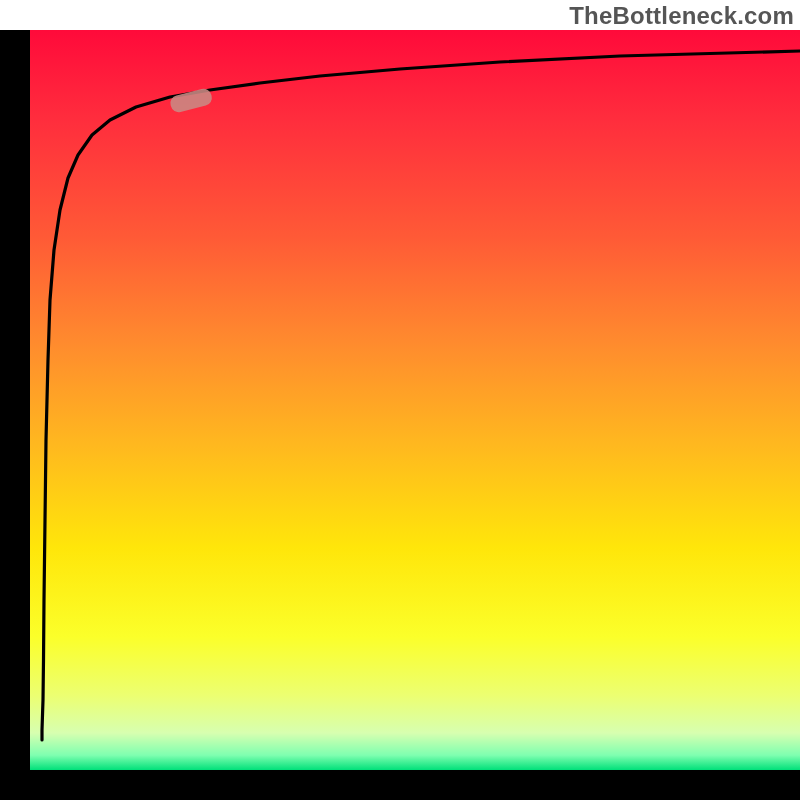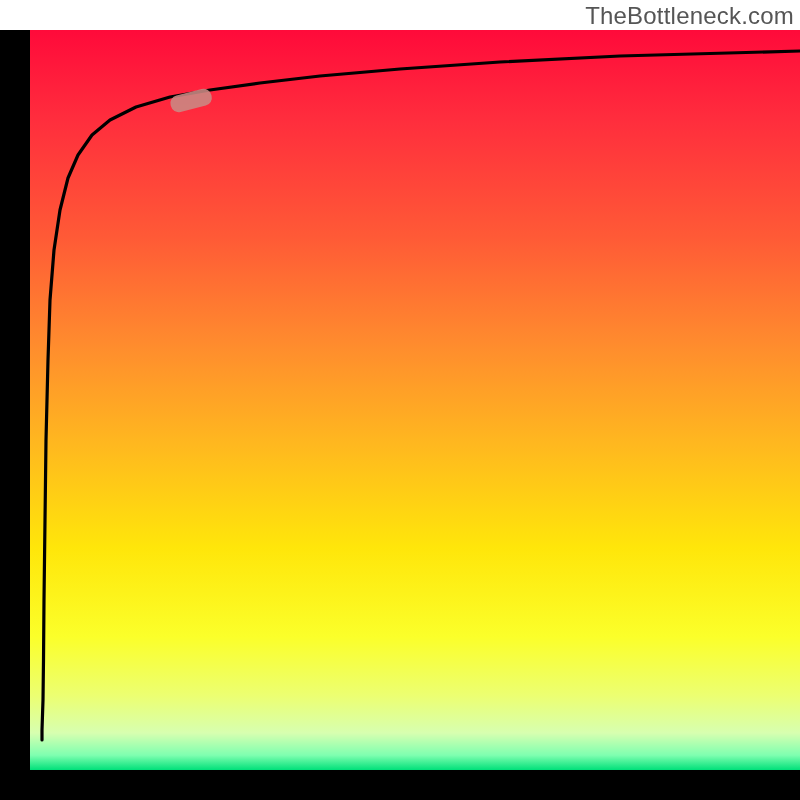--- a/index.html
+++ b/index.html
@@ -9,21 +9,21 @@
     width: 800px;
     height: 800px;
   }
   .watermark {
     position: absolute;
     top: 2px;
     right: 6px;
     font-family: Arial, Helvetica, sans-serif;
     font-size: 24px;
     color: #555;
-    font-weight: 400;
+    font-weight: 700;
     letter-spacing: 0.2px;
   }
   .plot-area {
     position: absolute;
     left: 30px;
     top: 30px;
     width: 770px;
     height: 740px;
     background: linear-gradient(
       to bottom,

